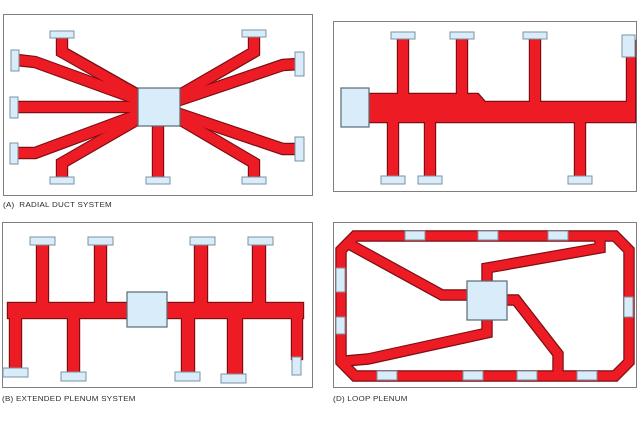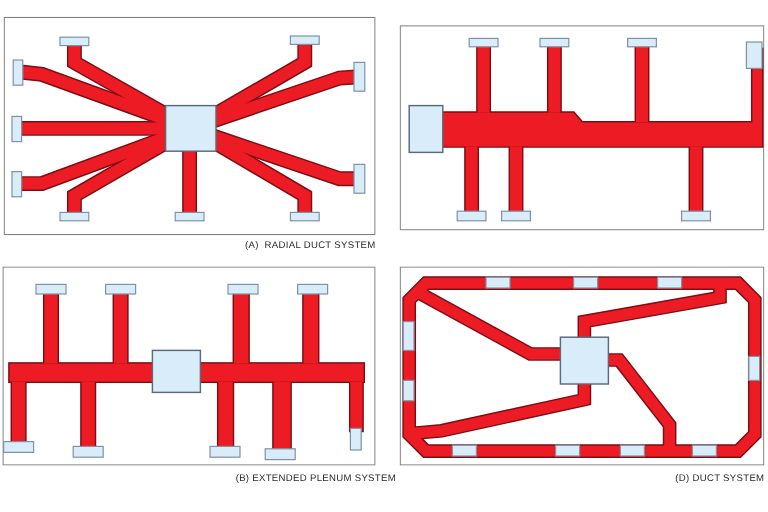--- a/index.html
+++ b/index.html
@@ -1,19 +1,19 @@
 <!DOCTYPE html>
 <html><head>
 <meta charset="utf-8">
 <style>
   html,body{margin:0;padding:0;background:#fff;}
   #stage{position:relative;width:640px;height:427px;background:#ffffff;overflow:hidden;
          font-family:"Liberation Sans", sans-serif;}
   .panel{position:absolute;}
-  .caption{position:absolute;font-size:8px;color:#2b2b2b;text-align:right;
+  .caption{position:absolute;font-size:8px;color:#2b2b2b;text-align:left;
            letter-spacing:.25px;white-space:pre;}
 </style>
 </head>
 <body>
 
 <div id="stage">
 
   <svg class="panel" style="left:3px;top:14px" width="310" height="182" viewBox="0 0 310 182">
     <rect x="0.5" y="0.5" width="309" height="181" fill="#ffffff" stroke="#7f7f7f"></rect>
 
@@ -129,21 +129,21 @@
       <rect x="188" y="15" width="25" height="8"></rect>
       <rect x="246" y="15" width="25" height="8"></rect>
       <rect x="1" y="146" width="25" height="9"></rect>
       <rect x="59" y="150" width="25" height="9"></rect>
       <rect x="173" y="150" width="25" height="9"></rect>
       <rect x="219" y="152" width="25" height="9"></rect>
       <rect x="290" y="135" width="9" height="18"></rect>
     </g>
     <rect x="125" y="70" width="40" height="35" fill="#d8ecf9" stroke="#5a6a76" stroke-width="1.2"></rect>
   </svg>
-  <div class="caption" style="left:19px;top:394px;width:311px">(B) EXTENDED PLENUM SYSTEM</div>
+  <div class="caption" style="left:2px;top:394px;width:311px">(B) EXTENDED PLENUM SYSTEM</div>
 
   <svg class="panel" style="left:333px;top:222px" width="304" height="166" viewBox="0 0 304 166">
     <rect x="0.5" y="0.5" width="303" height="165" fill="#ffffff" stroke="#7f7f7f"></rect>
 
     <g fill="none" stroke="#7c0e14" stroke-width="11.4" stroke-linejoin="miter">
       <path d="M22,14 L282,14 L296,28 L296,140 L282,154 L22,154 L8,140 L8,28 Z"></path>
       <polyline points="16,22 109,73 140,73"></polyline>
       <polyline points="154,62 154,46 267,26 267,13"></polyline>
       <polyline points="170,78 183,78 225,132 225,155"></polyline>
       <polyline points="154,96 154,111 35,137 12,139"></polyline>
@@ -164,15 +164,15 @@
       <rect x="44" y="149" width="20" height="9"></rect>
       <rect x="130" y="149" width="20" height="9"></rect>
       <rect x="184" y="149" width="20" height="9"></rect>
       <rect x="244" y="149" width="20" height="9"></rect>
       <rect x="3" y="46" width="9" height="24"></rect>
       <rect x="3" y="95" width="9" height="17"></rect>
       <rect x="291" y="75" width="9" height="20"></rect>
     </g>
     <rect x="134" y="59" width="40" height="39" fill="#d8ecf9" stroke="#5a6a76" stroke-width="1.2"></rect>
   </svg>
-  <div class="caption" style="left:333px;top:394px;width:304px">(D) DUCT SYSTEM</div>
+  <div class="caption" style="left:333px;top:394px;width:304px">(D) LOOP PLENUM</div>
 
 </div>
 
 </body></html>

